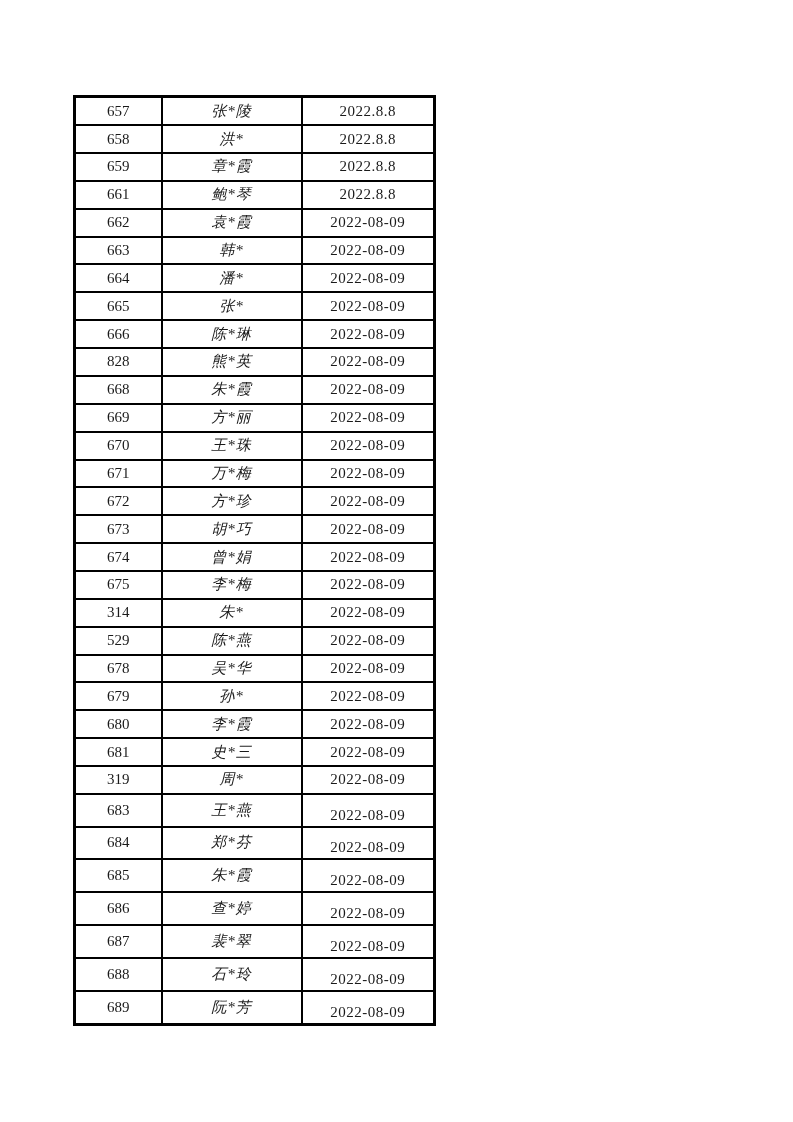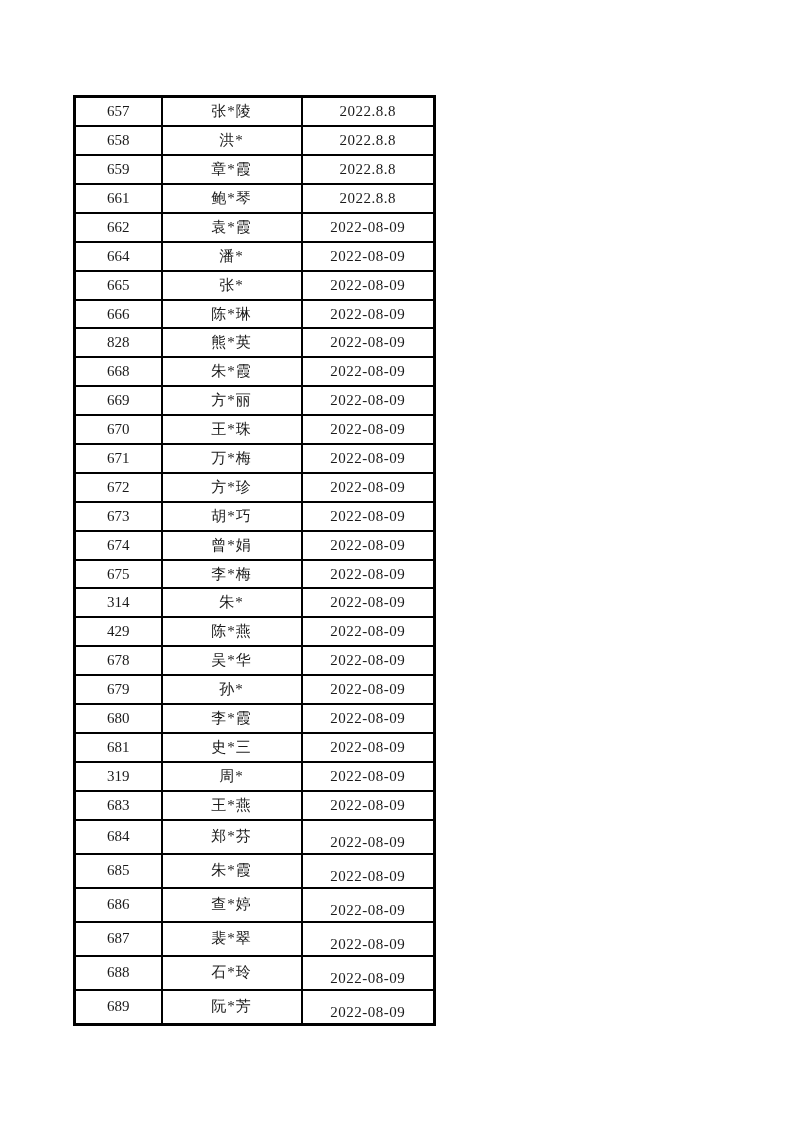--- a/index.html
+++ b/index.html
@@ -34,20 +34,21 @@
     line-height: 1;
     padding: 0;
     overflow: hidden;
     white-space: nowrap;
   }
   td.cell-no {
     font-variant-numeric: lining-nums;
   }
   td.cell-name {
     letter-spacing: 1px;
+    font-style: italic;
   }
   td.cell-date {
     letter-spacing: 0.5px;
   }
   
   tr:nth-child(n+26) td.cell-date {
     vertical-align: bottom;
     padding-bottom: 3px;
   }
 </style>
@@ -81,20 +82,25 @@
           <td class="cell-no">661</td>
           <td class="cell-name">鲍*琴</td>
           <td class="cell-date">2022.8.8</td>
         </tr>
         <tr>
           <td class="cell-no">662</td>
           <td class="cell-name">袁*霞</td>
           <td class="cell-date">2022-08-09</td>
         </tr>
         <tr>
+          <td class="cell-no">663</td>
+          <td class="cell-name">韩*</td>
+          <td class="cell-date">2022-08-09</td>
+        </tr>
+        <tr>
           <td class="cell-no">664</td>
           <td class="cell-name">潘*</td>
           <td class="cell-date">2022-08-09</td>
         </tr>
         <tr>
           <td class="cell-no">665</td>
           <td class="cell-name">张*</td>
           <td class="cell-date">2022-08-09</td>
         </tr>
         <tr>
@@ -146,21 +152,21 @@
           <td class="cell-no">675</td>
           <td class="cell-name">李*梅</td>
           <td class="cell-date">2022-08-09</td>
         </tr>
         <tr>
           <td class="cell-no">314</td>
           <td class="cell-name">朱*</td>
           <td class="cell-date">2022-08-09</td>
         </tr>
         <tr>
-          <td class="cell-no">429</td>
+          <td class="cell-no">529</td>
           <td class="cell-name">陈*燕</td>
           <td class="cell-date">2022-08-09</td>
         </tr>
         <tr>
           <td class="cell-no">678</td>
           <td class="cell-name">吴*华</td>
           <td class="cell-date">2022-08-09</td>
         </tr>
         <tr>
           <td class="cell-no">679</td>

